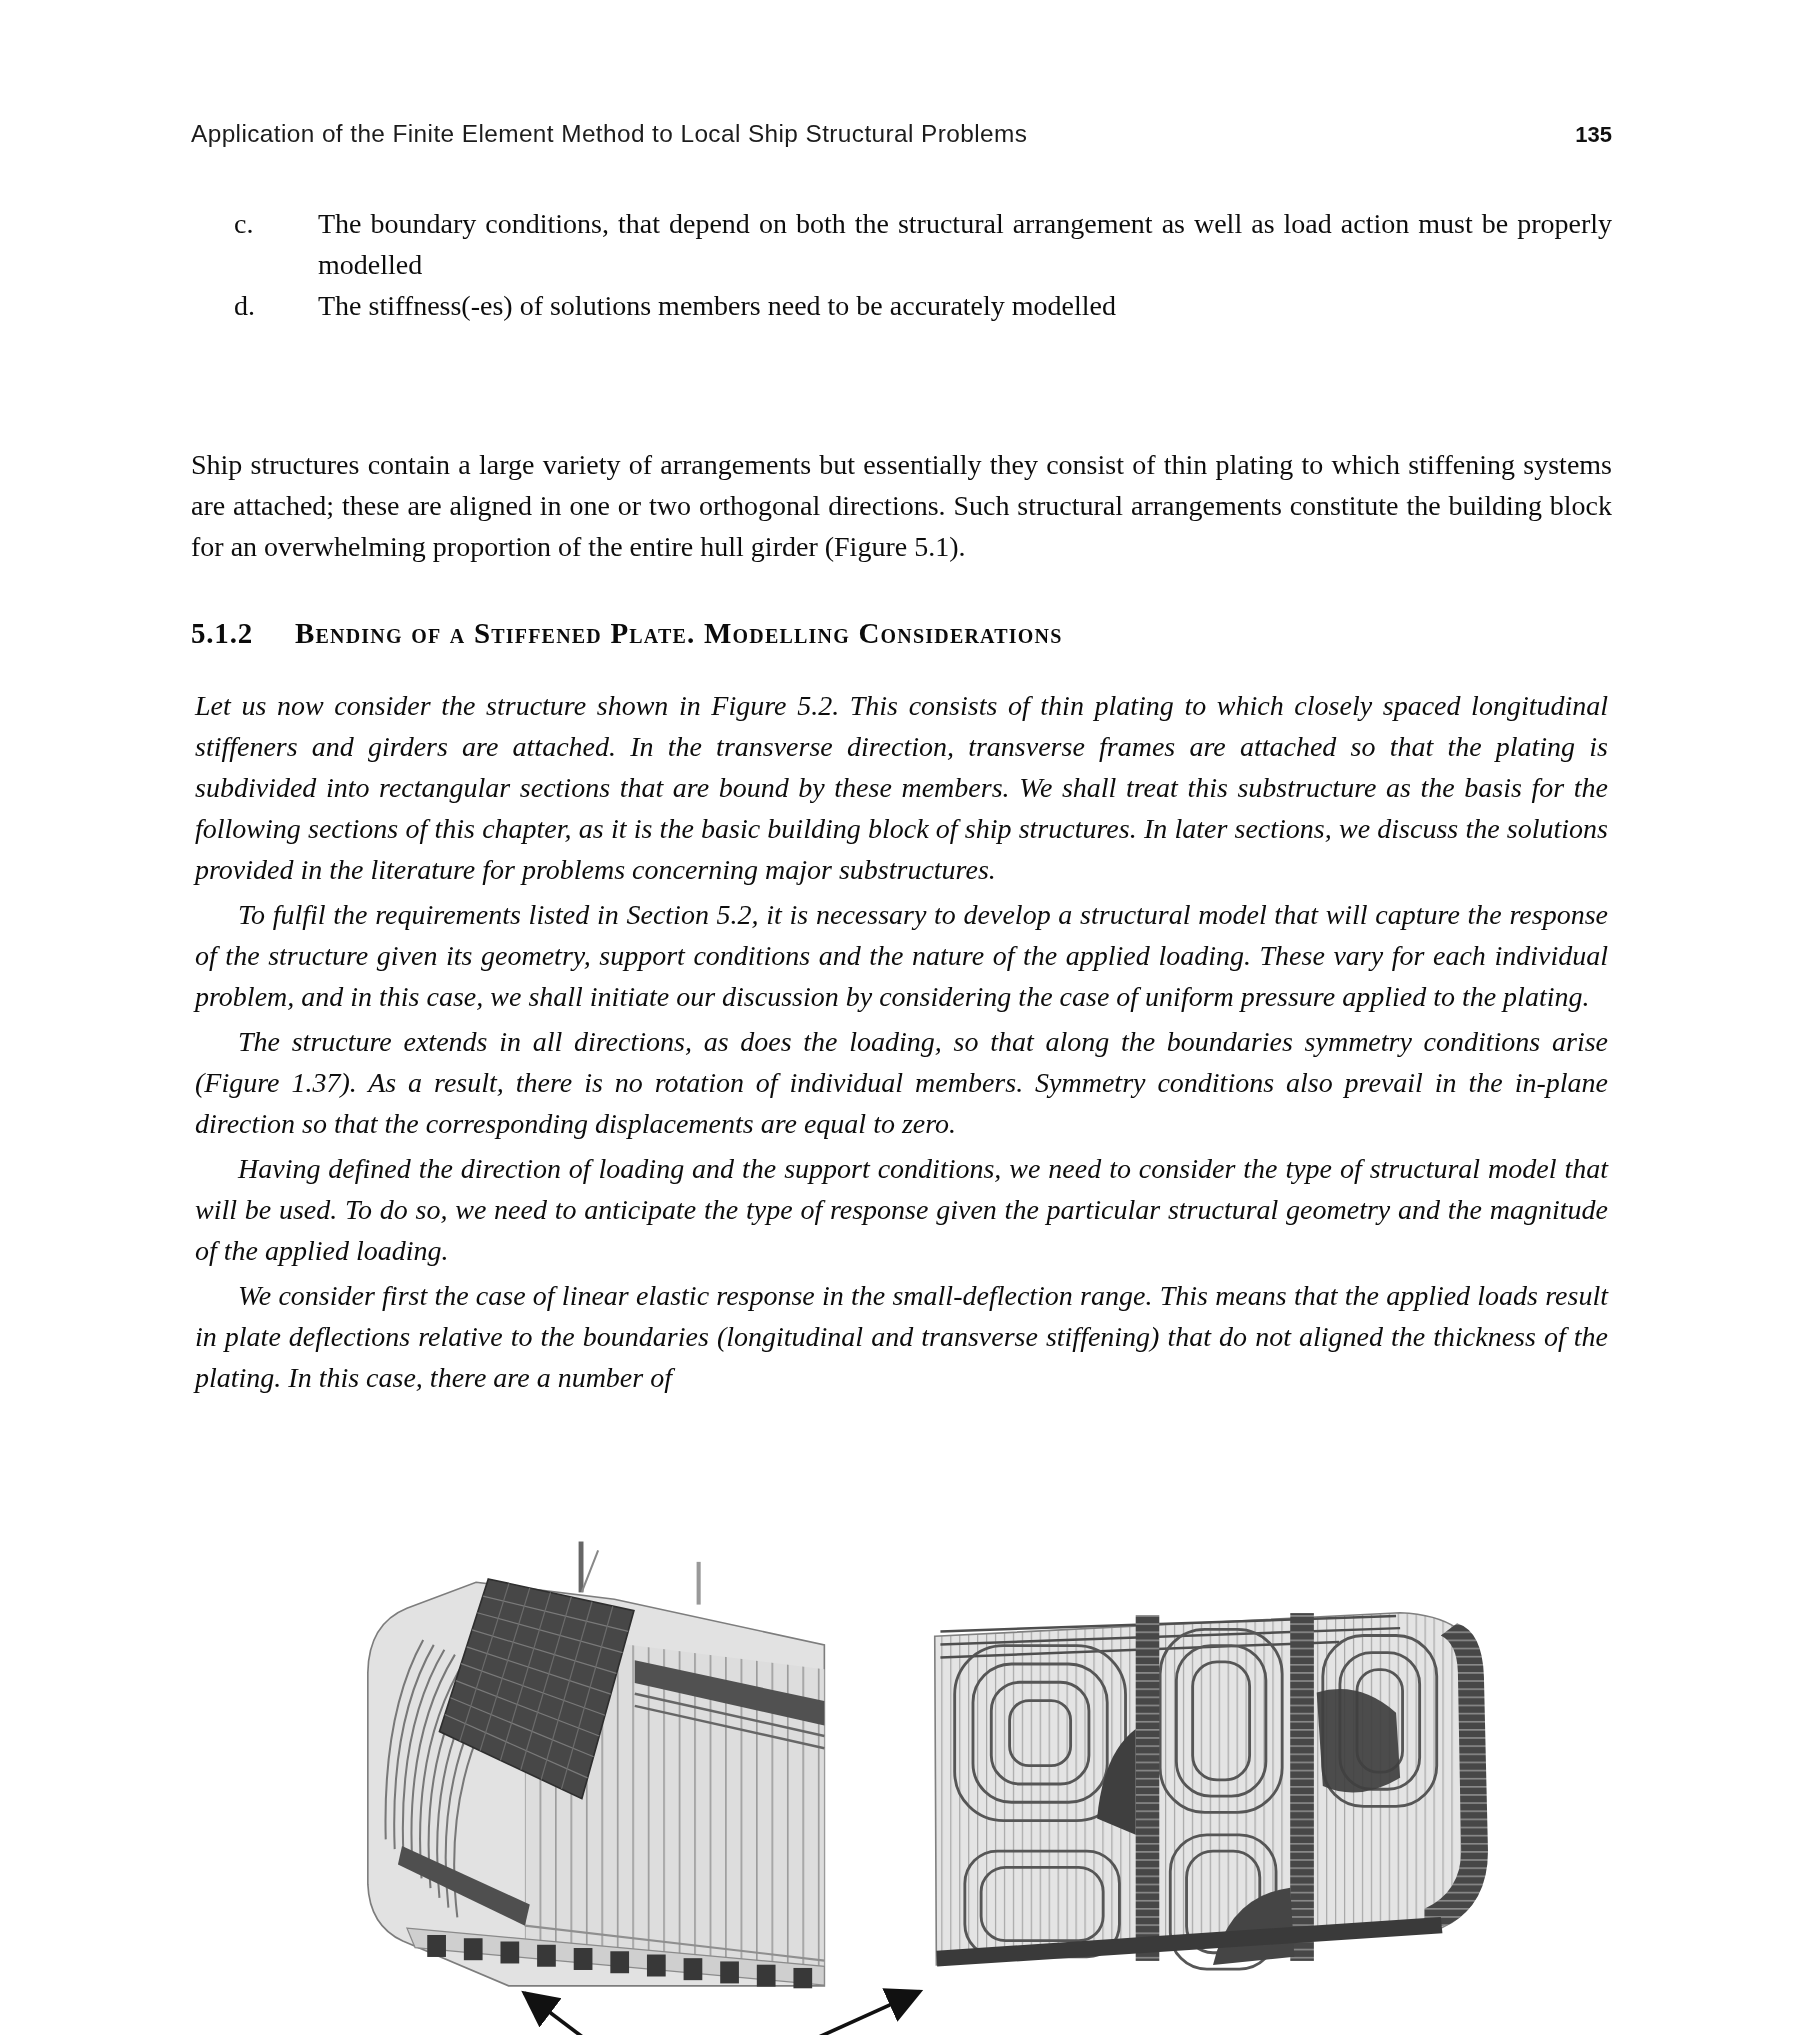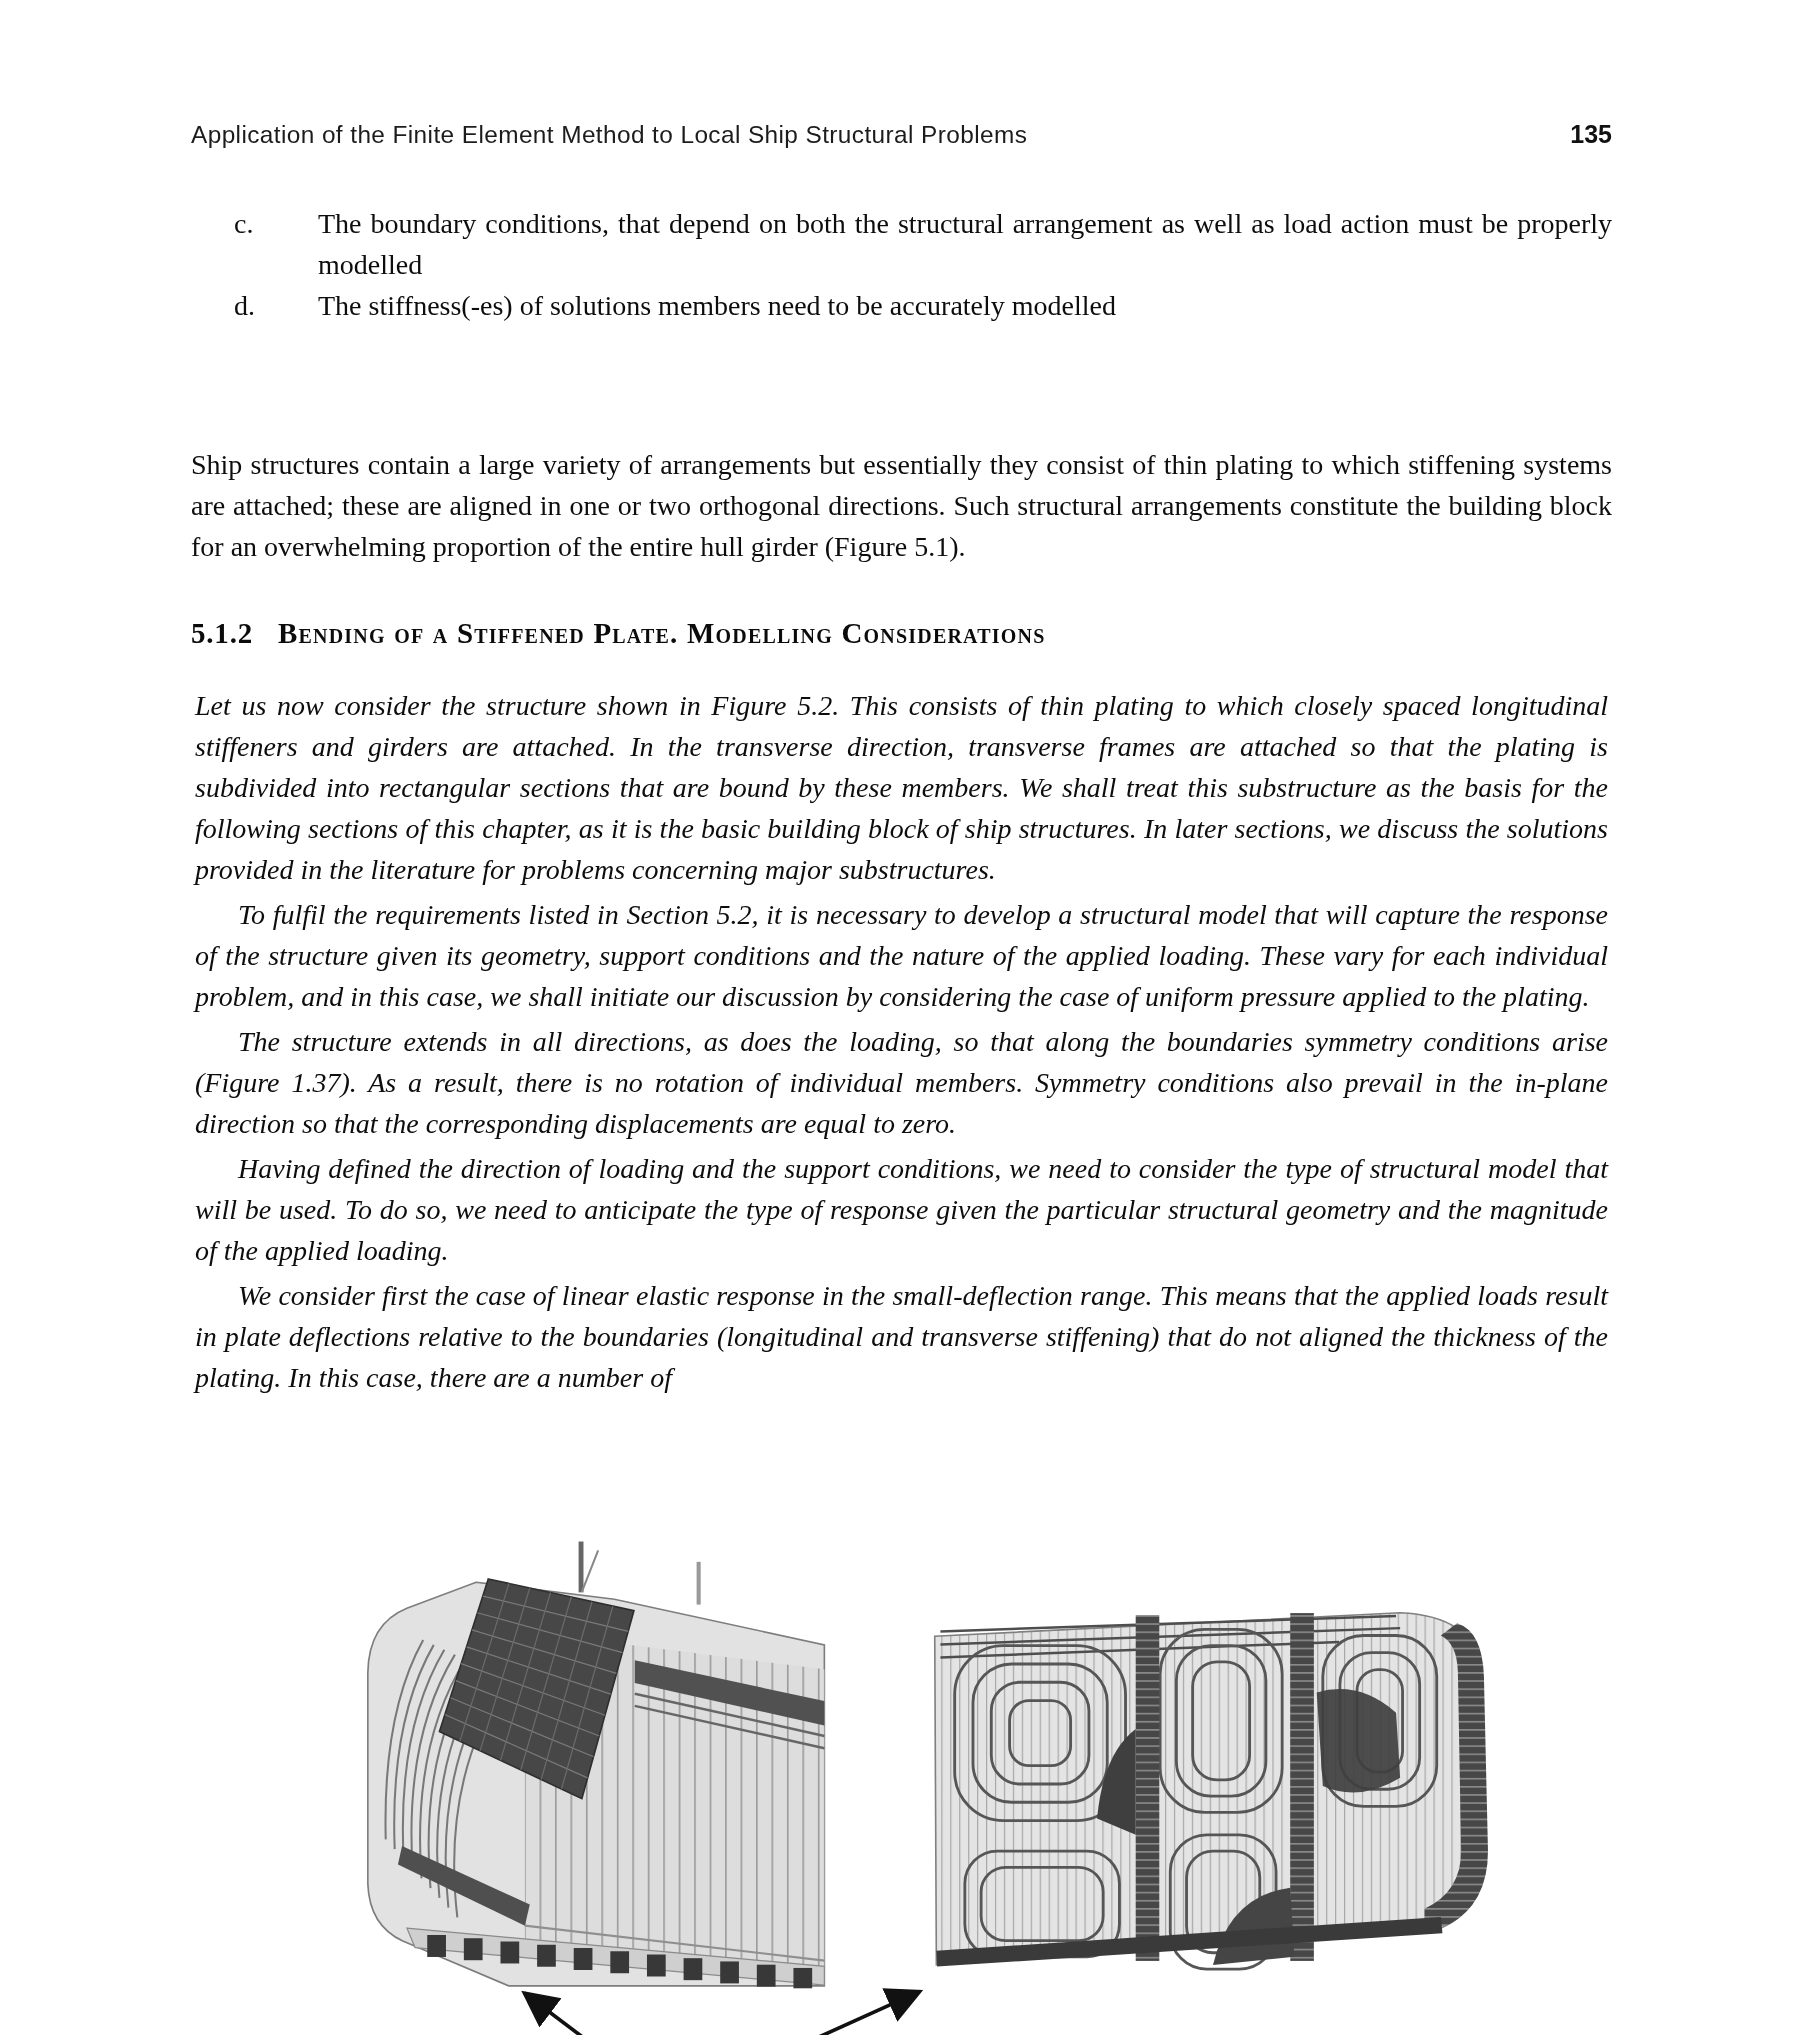--- a/index.html
+++ b/index.html
@@ -2,36 +2,36 @@
 <html style="font-size:6.5px"><head>
 <meta charset="utf-8">
 <title>Document</title>
 <style>
   html,body{margin:0;padding:0;background:#ffffff;}
   .page{position:relative;width:1801px;height:2573px;background:#ffffff;overflow:hidden;color:#111;}
 
   
   .running-head{position:absolute;left:191px;top:120px;width:1421px;display:flex;justify-content:space-between;align-items:baseline;font-family:"Liberation Sans",sans-serif;}
   .rh-title{font-size:24.4px;font-weight:400;letter-spacing:0.4px;color:#1c1c1c;}
-  .rh-page{font-size:25px;font-weight:700;color:#111;}
+  .rh-page{font-size:22px;font-weight:700;color:#111;}
 
   
   .serif{font-family:"Liberation Serif",serif;font-size:28px;line-height:41px;color:#0d0d0d;}
   .justify{text-align:justify;}
 
   .list-block{position:absolute;left:191px;top:203px;width:1421px;}
   .list-row{display:flex;align-items:flex-start;padding-left:43px;}
   .li-marker{flex:0 0 44px;}
   .li-text{flex:1 1 auto;text-align:justify;margin-left:40px;}
 
   .para1{position:absolute;left:191px;top:444px;width:1421px;}
 
   .section-heading{position:absolute;left:191px;top:617px;width:1421px;font-family:"Liberation Serif",serif;font-weight:700;font-size:29px;color:#0b0b0b;white-space:nowrap;}
   .sec-num{letter-spacing:0.8px;}
-  .sec-title{margin-left:25px;font-variant:small-caps;letter-spacing:1.2px;}
+  .sec-title{margin-left:42px;font-variant:small-caps;letter-spacing:1.2px;}
 
   .body-text{position:absolute;left:191px;top:681px;width:1421px;}
   .body-text p{margin:4px;font-style:italic;}
   .body-text p.indent{text-indent:43px;}
 
   
   .fig-left{position:absolute;left:354px;top:1538px;width:472px;height:453px;}
   .fig-right{position:absolute;left:932px;top:1607px;width:575px;height:371px;}
   .fig-arrows{position:absolute;left:488px;top:1970px;width:488px;height:147px;}
   .fig-annotation{position:absolute;left:586px;top:2030px;width:228px;text-align:center;font-family:"Liberation Sans",sans-serif;font-weight:700;font-size:26px;color:#0a0a0a;z-index:3;}

